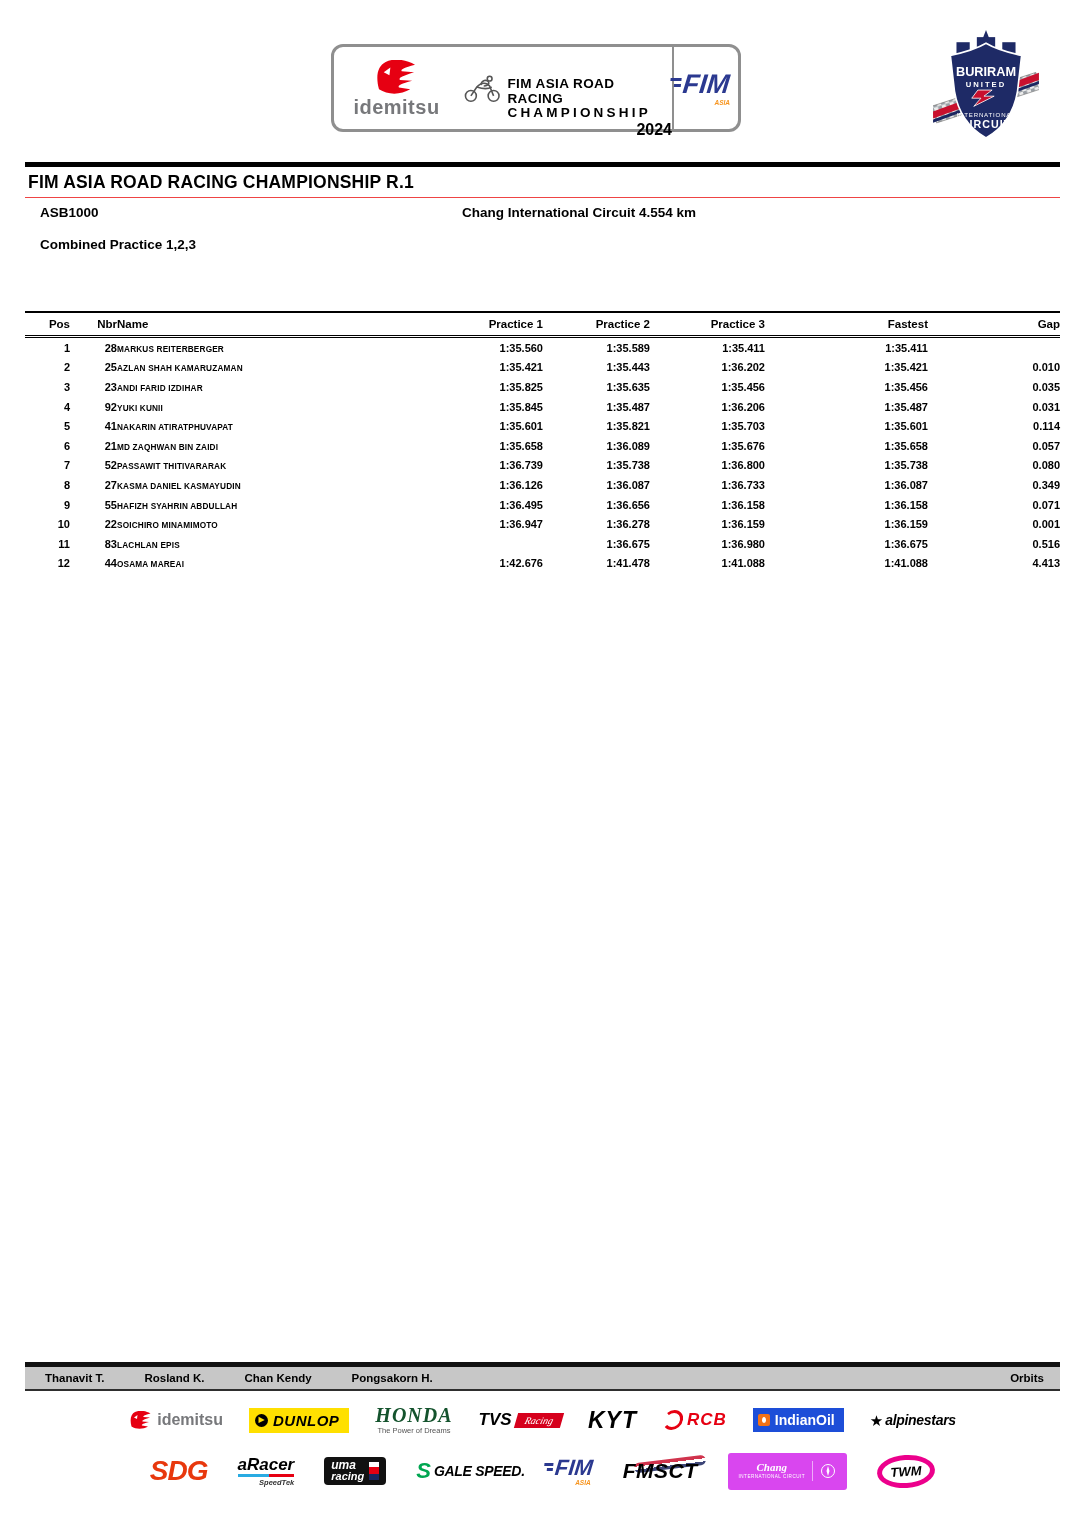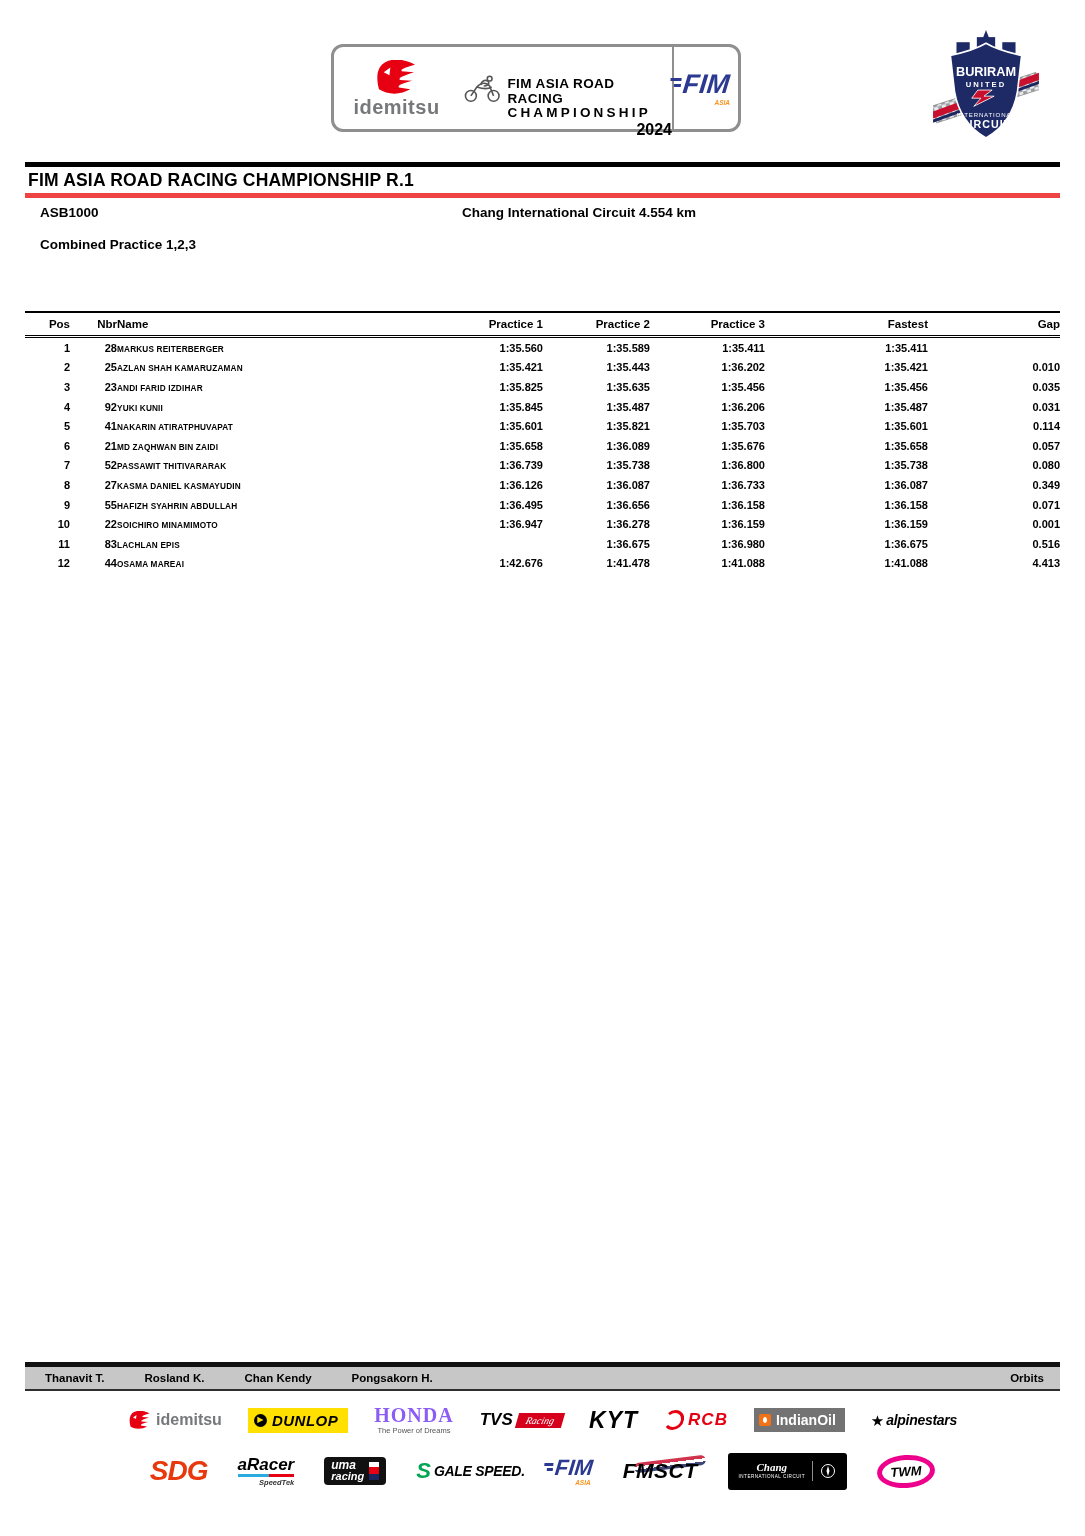--- a/index.html
+++ b/index.html
@@ -23,21 +23,21 @@
     color:#2b3990;transform:skewX(-6deg);}
   .fim-wordmark::before{content:"";position:absolute;left:-13px;top:7px;width:11px;height:3px;background:#2b3990;}
   .fim-wordmark::after{content:"";position:absolute;left:-9px;top:13px;width:7px;height:3px;background:#2b3990;}
   .fim-sub{font-size:6.5px;font-weight:bold;font-style:italic;color:#f7941d;align-self:flex-end;margin:1px 8px 0 0;}
 
   
   .buriram{position:absolute;left:933px;top:30px;}
 
   
   .title-band{position:absolute;left:25px;top:162px;width:1035px;height:36px;box-sizing:border-box;
-    border-top:5px solid #000;border-bottom:5px solid #ef4444;display:flex;align-items:center;}
+    border-top:5px solid #000;border-bottom:1px solid #ef4444;display:flex;align-items:center;}
   .title-band h1{margin:0;padding-left:3px;font-size:17.5px;font-weight:bold;letter-spacing:.2px;}
 
   .meta-class{position:absolute;left:40px;top:205px;font-size:13.5px;font-weight:bold;}
   .meta-circuit{position:absolute;left:462px;top:205px;font-size:13.5px;font-weight:bold;}
   .meta-session{position:absolute;left:40px;top:237px;font-size:13.5px;font-weight:bold;}
 
   
   table.results{position:absolute;left:25px;top:311px;width:1035px;border-collapse:collapse;table-layout:fixed;}
   table.results th{border-top:2px solid #000;border-bottom:3px double #000;height:22px;
     font-size:11.5px;font-weight:bold;padding:0;vertical-align:middle;}
@@ -62,33 +62,33 @@
   .row2{top:1447px;height:48px;gap:30px;}
   .lg{display:flex;align-items:center;}
 
   .idem-sm{gap:4px;}
   .idem-sm .txt{color:#77787b;font-weight:bold;font-size:16px;}
   .dunlop{background:#ffe000;padding:4px 10px 4px 6px;gap:5px;}
   .dunlop .circle{width:13px;height:13px;border-radius:50%;background:#000;color:#ffe000;
     display:flex;align-items:center;justify-content:center;font-size:8px;line-height:1;}
   .dunlop .txt{font-weight:bold;font-style:italic;font-size:15px;letter-spacing:.5px;}
   .honda{flex-direction:column;}
-  .honda .txt{font-family:"Liberation Serif","DejaVu Serif",serif;font-weight:bold;color:#8b5cf6;
-    font-size:20px;letter-spacing:1px;line-height:.95;}
+  .honda .txt{font-family:"Liberation Serif","DejaVu Serif",serif;font-weight:bold;color:#14532d;
+    font-size:20px;letter-spacing:1px;line-height:.95;font-style:italic;}
   .honda .tag{font-size:7.5px;color:#555;margin-top:1px;}
   .tvs{gap:4px;text-align:center;}
   .tvs .txt{font-weight:bold;font-style:italic;font-size:17px;}
   .tvs .racing{background:#d6001c;color:#fff;font-style:italic;font-size:10px;padding:2px 9px;
     transform:skewX(-16deg);font-family:"Liberation Serif","DejaVu Serif",serif;}
   .kyt .txt{font-weight:bold;font-style:italic;font-size:23px;letter-spacing:1px;}
   .rcb{gap:4px;color:#e60012;}
   .rcb .ring{width:14px;height:14px;border:3px solid #e60012;border-left-color:transparent;
     border-radius:50%;transform:skewX(-10deg);}
   .rcb .txt{font-weight:bold;font-style:italic;font-size:17px;letter-spacing:1px;}
-  .indianoil{background:#737373;padding:4px 9px 4px 5px;gap:5px;}
+  .indianoil{background:#1d4ed8;padding:4px 9px 4px 5px;gap:5px;}
   .indianoil .drop{width:12px;height:12px;background:#f47216;border-radius:2px;position:relative;}
   .indianoil .drop::after{content:"";position:absolute;left:4px;top:3px;width:4px;height:6px;
     background:#fff;border-radius:50% 50% 50% 50%/60% 60% 40% 40%;}
   .indianoil .txt{color:#fff;font-weight:bold;font-size:14px;}
   .alpine{gap:2px;}
   .alpine .star{font-size:15px;line-height:1;}
   .alpine .txt{font-weight:bold;font-style:italic;font-size:14px;letter-spacing:-.3px;}
 
   .sdg .txt{color:#e8380d;font-weight:bold;font-style:italic;font-size:28px;letter-spacing:-1px;}
   .aracer{flex-direction:column;align-items:flex-end;}
@@ -107,21 +107,21 @@
   .fim2{flex-direction:column;align-items:center;}
   .fim2 .txt{position:relative;color:#2b3990;font-weight:bold;font-style:italic;font-size:22px;line-height:1;transform:skewX(-6deg);}
   .fim2 .txt::before{content:"";position:absolute;left:-11px;top:6px;width:9px;height:2.5px;background:#2b3990;}
   .fim2 .txt::after{content:"";position:absolute;left:-8px;top:11px;width:6px;height:2.5px;background:#2b3990;}
   .fim2 .sub{color:#f7941d;font-size:6.5px;font-weight:bold;font-style:italic;align-self:flex-end;margin-right:2px;}
   .fmsct{position:relative;}
   .fmsct .txt{font-weight:bold;font-style:italic;font-size:21px;letter-spacing:.5px;position:relative;z-index:1;}
   .fmsct::before{content:"";position:absolute;right:-8px;top:0;width:72px;height:10px;z-index:0;
     background:linear-gradient(180deg,#c8102e 0 35%,#fff 35% 65%,#1b2660 65% 100%);
     transform:rotate(-7deg);border-radius:5px;opacity:.85;}
-  .chang{background:#000000;border-radius:3px;color:#fff;gap:7px;padding:4px 11px;height:37px;box-sizing:border-box;}
+  .chang{background:#d946ef;border-radius:3px;color:#fff;gap:7px;padding:4px 11px;height:37px;box-sizing:border-box;}
   .chang .left{display:flex;flex-direction:column;align-items:center;line-height:1;}
   .chang .name{font-family:"Liberation Serif","DejaVu Serif",serif;font-style:italic;font-weight:bold;font-size:11px;}
   .chang .sub{font-size:4.6px;letter-spacing:.5px;margin-top:2px;text-align:center;}
   .chang .vdiv{width:1px;height:20px;background:rgba(255,255,255,.55);}
   .twm{width:58px;height:33px;border:5px solid #ec008c;border-radius:50%;box-sizing:border-box;
     display:flex;align-items:center;justify-content:center;transform:rotate(-4deg);}
   .twm .txt{font-weight:bold;font-style:italic;font-size:13px;}
 </style>
 </head>
 <body>

